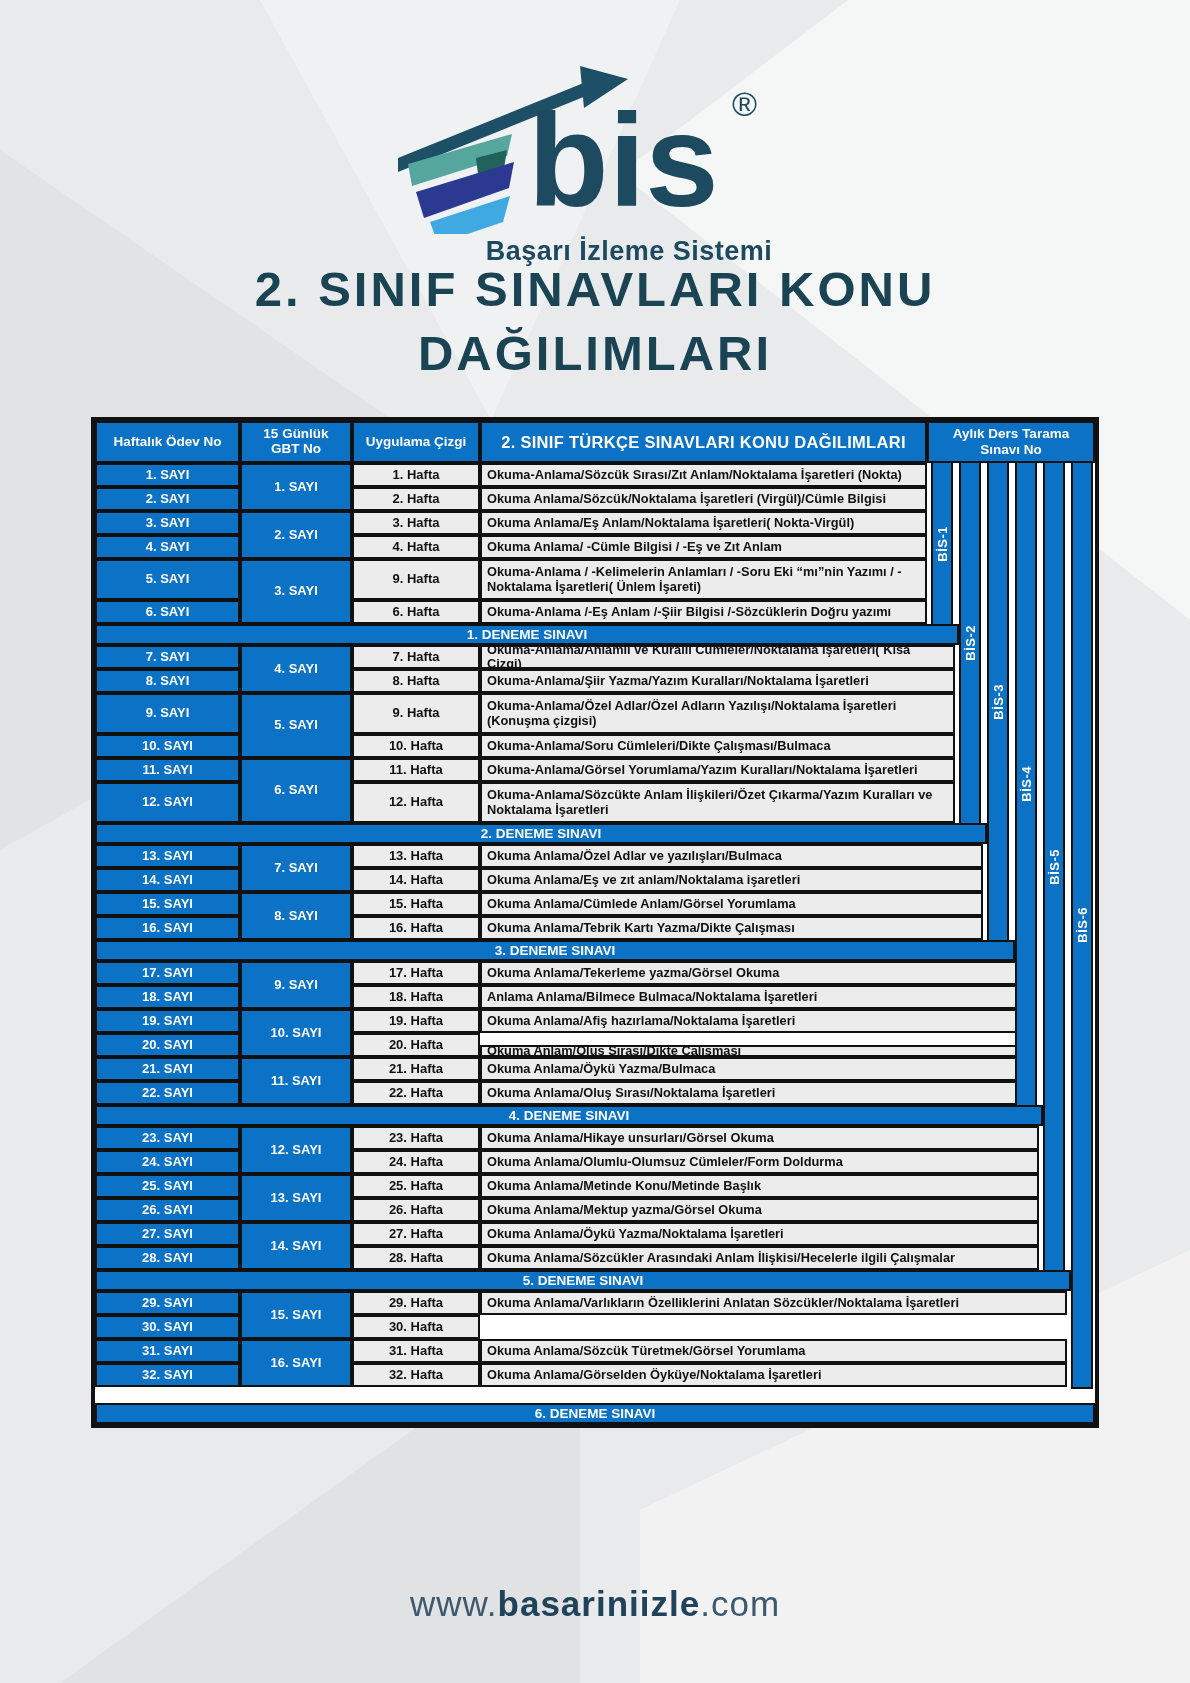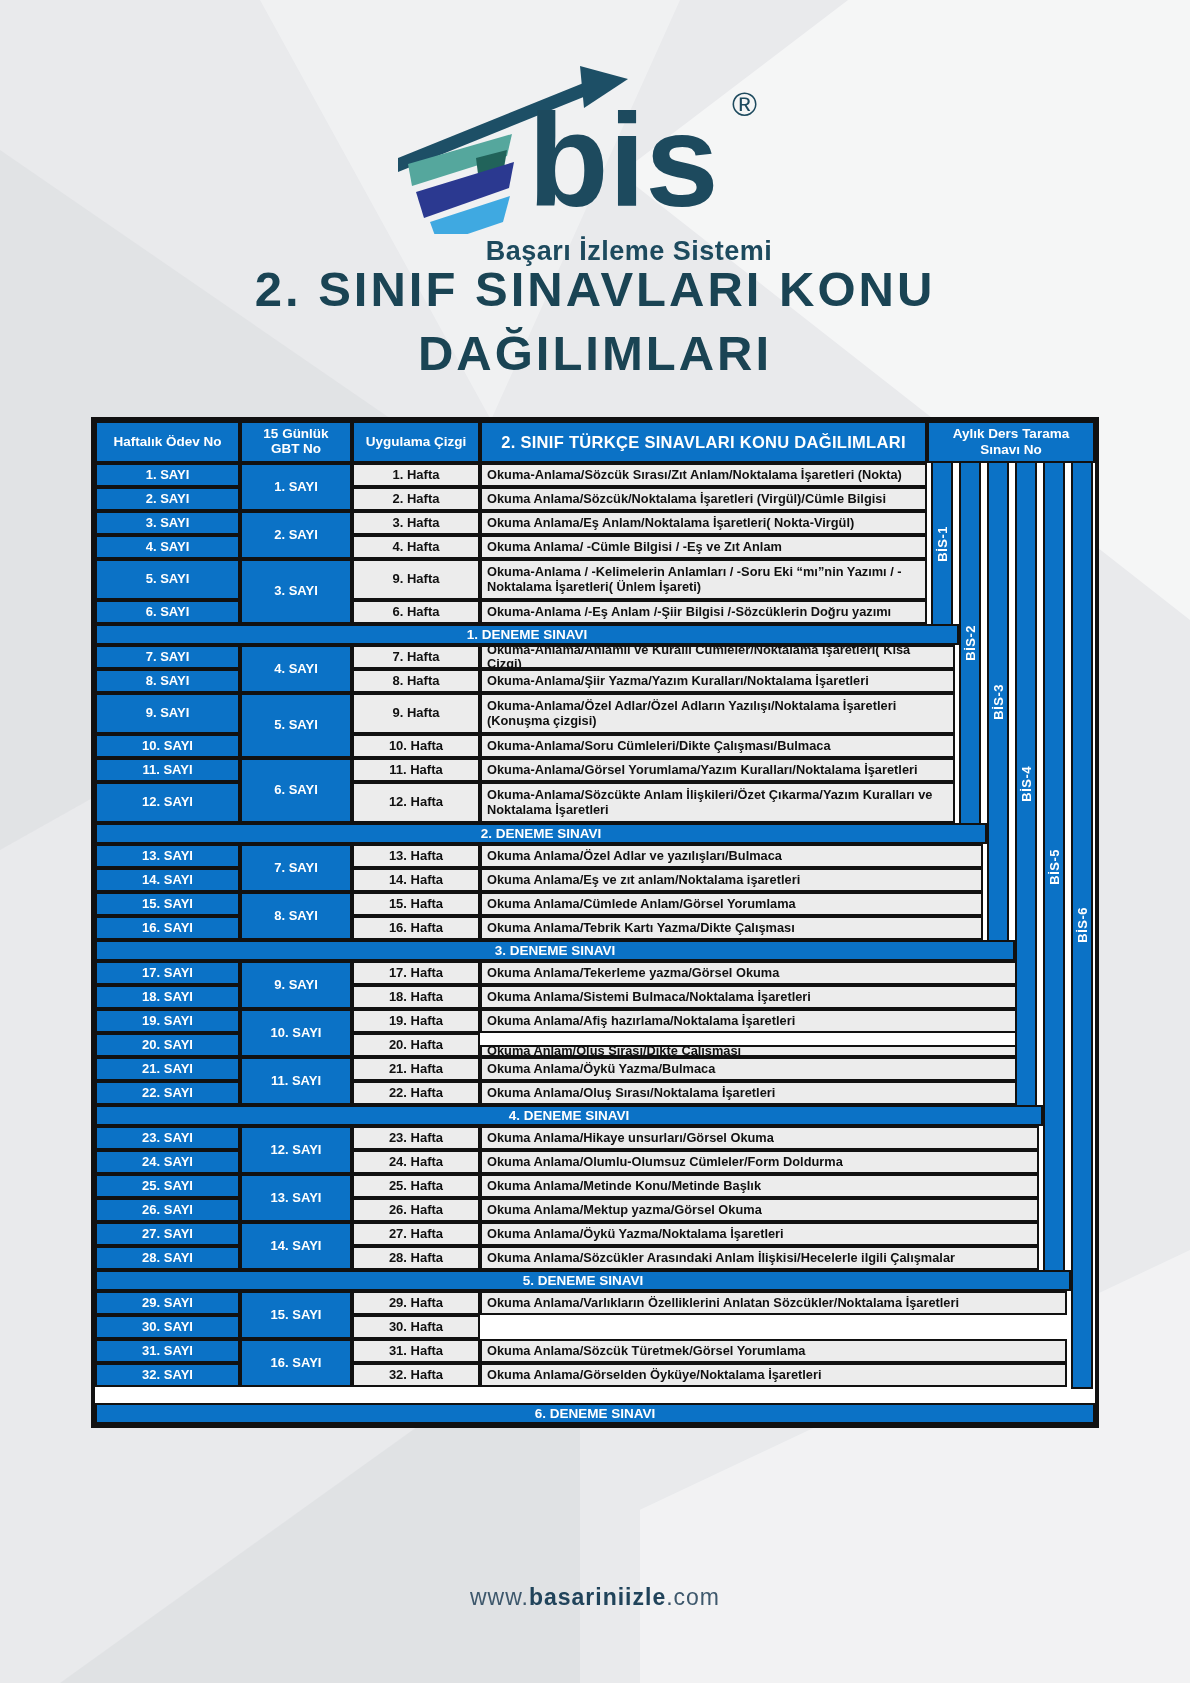--- a/index.html
+++ b/index.html
@@ -109,21 +109,21 @@
     writing-mode: vertical-rl;
     transform: rotate(180deg);
     color:#fff; font-weight:bold; font-size:13px; letter-spacing:.5px;
     white-space: nowrap;
   }
 
   
   .footer {
     position:absolute; top:1584px; left:0; width:100%;
     text-align:center;
-    font-size: 23px;
+    font-size: 35px;
     color:#3e586c;
     letter-spacing: 1px;
   }
   .footer b { color:#20435a; font-weight:bold; }
 </style>
 </head>
 <body>
 
 <div class="page" style="--blue: #0b72c6; --grey: #ececec; --border: #111111; --title-navy: #1a4454; --logo-dark: #1d4a5e;">
 
@@ -226,21 +226,21 @@
           <div class="cell grey konu" style="grid-area: 4 / 4;">Okuma Anlama/Tebrik Kartı Yazma/Dikte Çalışması</div>
         </div>
         <div class="deneme" style="height: 21px; margin-right: 80px;">3. DENEME SINAVI</div>
         <div class="section" style="grid-template-rows: 24px 24px 24px 24px 24px 24px; padding-right: 64px;">
           <div class="cell blue sayi" style="grid-area: 1 / 1;">17. SAYI</div>
           <div class="cell blue gbt" style="grid-area: 1 / 2 / span 2;">9. SAYI</div>
           <div class="cell grey hafta" style="grid-area: 1 / 3;">17. Hafta</div>
           <div class="cell grey konu" style="grid-area: 1 / 4;">Okuma Anlama/Tekerleme yazma/Görsel Okuma</div>
           <div class="cell blue sayi" style="grid-area: 2 / 1;">18. SAYI</div>
           <div class="cell grey hafta" style="grid-area: 2 / 3;">18. Hafta</div>
-          <div class="cell grey konu" style="grid-area: 2 / 4;">Okuma Anlama/Sistemi Bulmaca/Noktalama İşaretleri</div>
+          <div class="cell grey konu" style="grid-area: 2 / 4;">Anlama Anlama/Bilmece Bulmaca/Noktalama İşaretleri</div>
           <div class="cell blue sayi" style="grid-area: 3 / 1;">19. SAYI</div>
           <div class="cell blue gbt" style="grid-area: 3 / 2 / span 2;">10. SAYI</div>
           <div class="cell grey hafta" style="grid-area: 3 / 3;">19. Hafta</div>
           <div class="cell grey konu" style="grid-area: 3 / 4;">Okuma Anlama/Afiş hazırlama/Noktalama İşaretleri</div>
           <div class="cell blue sayi" style="grid-area: 4 / 1;">20. SAYI</div>
           <div class="cell grey hafta" style="grid-area: 4 / 3;">20. Hafta</div>
           <div class="cell grey konu" style="grid-area: 4 / 4; margin-top: 12px;">Okuma Anlam/Oluş Sırası/Dikte Çalışması</div>
           <div class="cell blue sayi" style="grid-area: 5 / 1;">21. SAYI</div>
           <div class="cell blue gbt" style="grid-area: 5 / 2 / span 2;">11. SAYI</div>
           <div class="cell grey hafta" style="grid-area: 5 / 3;">21. Hafta</div>

